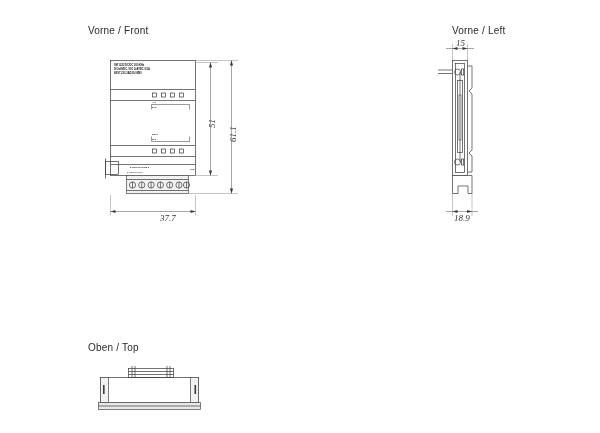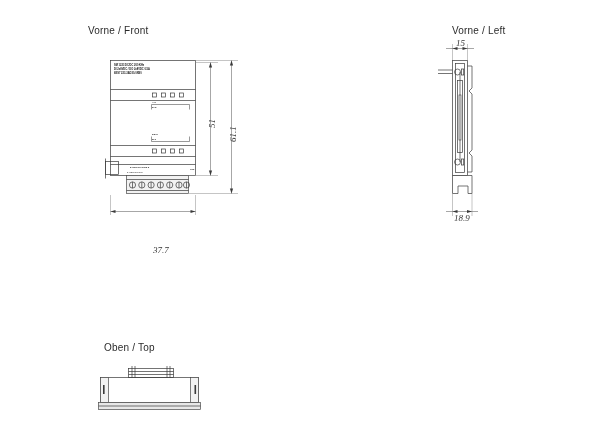--- a/index.html
+++ b/index.html
@@ -135,21 +135,21 @@
 
   <div class="tiny" style="left:152px;top:101px;">A 3</div>
   <div class="tiny" style="left:152px;top:105.5px;">DI a</div>
   <div class="tiny" style="left:152px;top:133px;">DQ a</div>
   <div class="tiny" style="left:152px;top:137.5px;">B 3</div>
 
   <div class="tiny" style="left:130px;top:166px;">24VDC  DI a  DQ a</div>
   <div class="tiny" style="left:127px;top:170.5px;">L+  M  1  0  1  0  1</div>
   <div class="tiny" style="left:190px;top:168px;">X10</div>
 
-  <div class="dimtext" style="left:153px;top:213px;margin-top:32px;">37.7</div>
+  <div class="dimtext" style="left:160px;top:213px;">37.7</div>
   <div class="dimtext vert" style="left:207px;top:128px;">51</div>
   <div class="dimtext vert" style="left:228px;top:142px;">61.1</div>
 
   <div class="vlabel" style="left:452px;top:25px;">Vorne / Left</div>
 
   <svg width="600" height="433">
 
     <rect class="fillbody" x="452.5" y="60.5" width="15" height="115"></rect>
     <rect class="ln" x="455.5" y="63.5" width="9" height="109"></rect>
 
@@ -188,21 +188,21 @@
       <line class="extline" x1="472" y1="193.5" x2="472" y2="216"></line>
       <line class="dimline" x1="446" y1="211.5" x2="478" y2="211.5"></line>
       <path class="dark" d="M452.5,211.5 l5,-1.6 l0,3.2 z"></path>
       <path class="dark" d="M472,211.5 l-5,-1.6 l0,3.2 z"></path>
     </g>
   </svg>
 
   <div class="dimtext" style="left:456px;top:38px;">15</div>
   <div class="dimtext" style="left:454px;top:213px;text-align:center;">18.9</div>
 
-  <div class="vlabel" style="left:88px;top:342px;margin-left:16px;">Oben / Top</div>
+  <div class="vlabel" style="left:88px;top:342px;">Oben / Top</div>
 
   <svg width="600" height="433">
 
     <rect class="fillbody" x="100.5" y="377.5" width="98" height="25"></rect>
 
     <rect class="fillgrey" x="100.5" y="377.5" width="8" height="25"></rect>
     <rect class="fillgrey" x="190.5" y="377.5" width="8" height="25"></rect>
     <rect class="dark" x="103" y="385" width="1.6" height="9"></rect>
     <rect class="dark" x="194.5" y="385" width="1.6" height="9"></rect>
 

